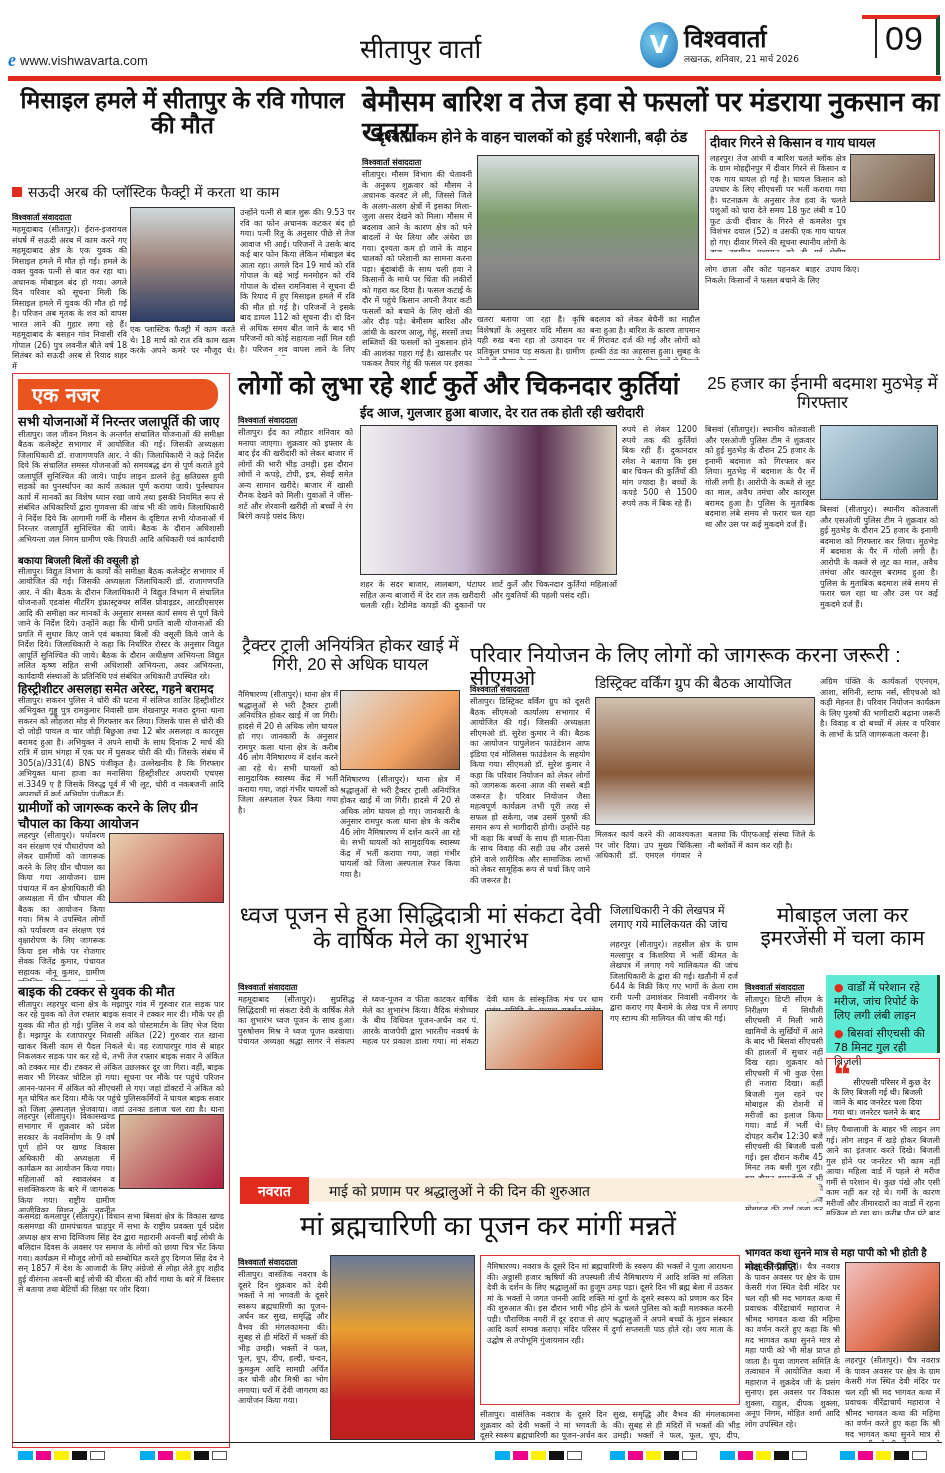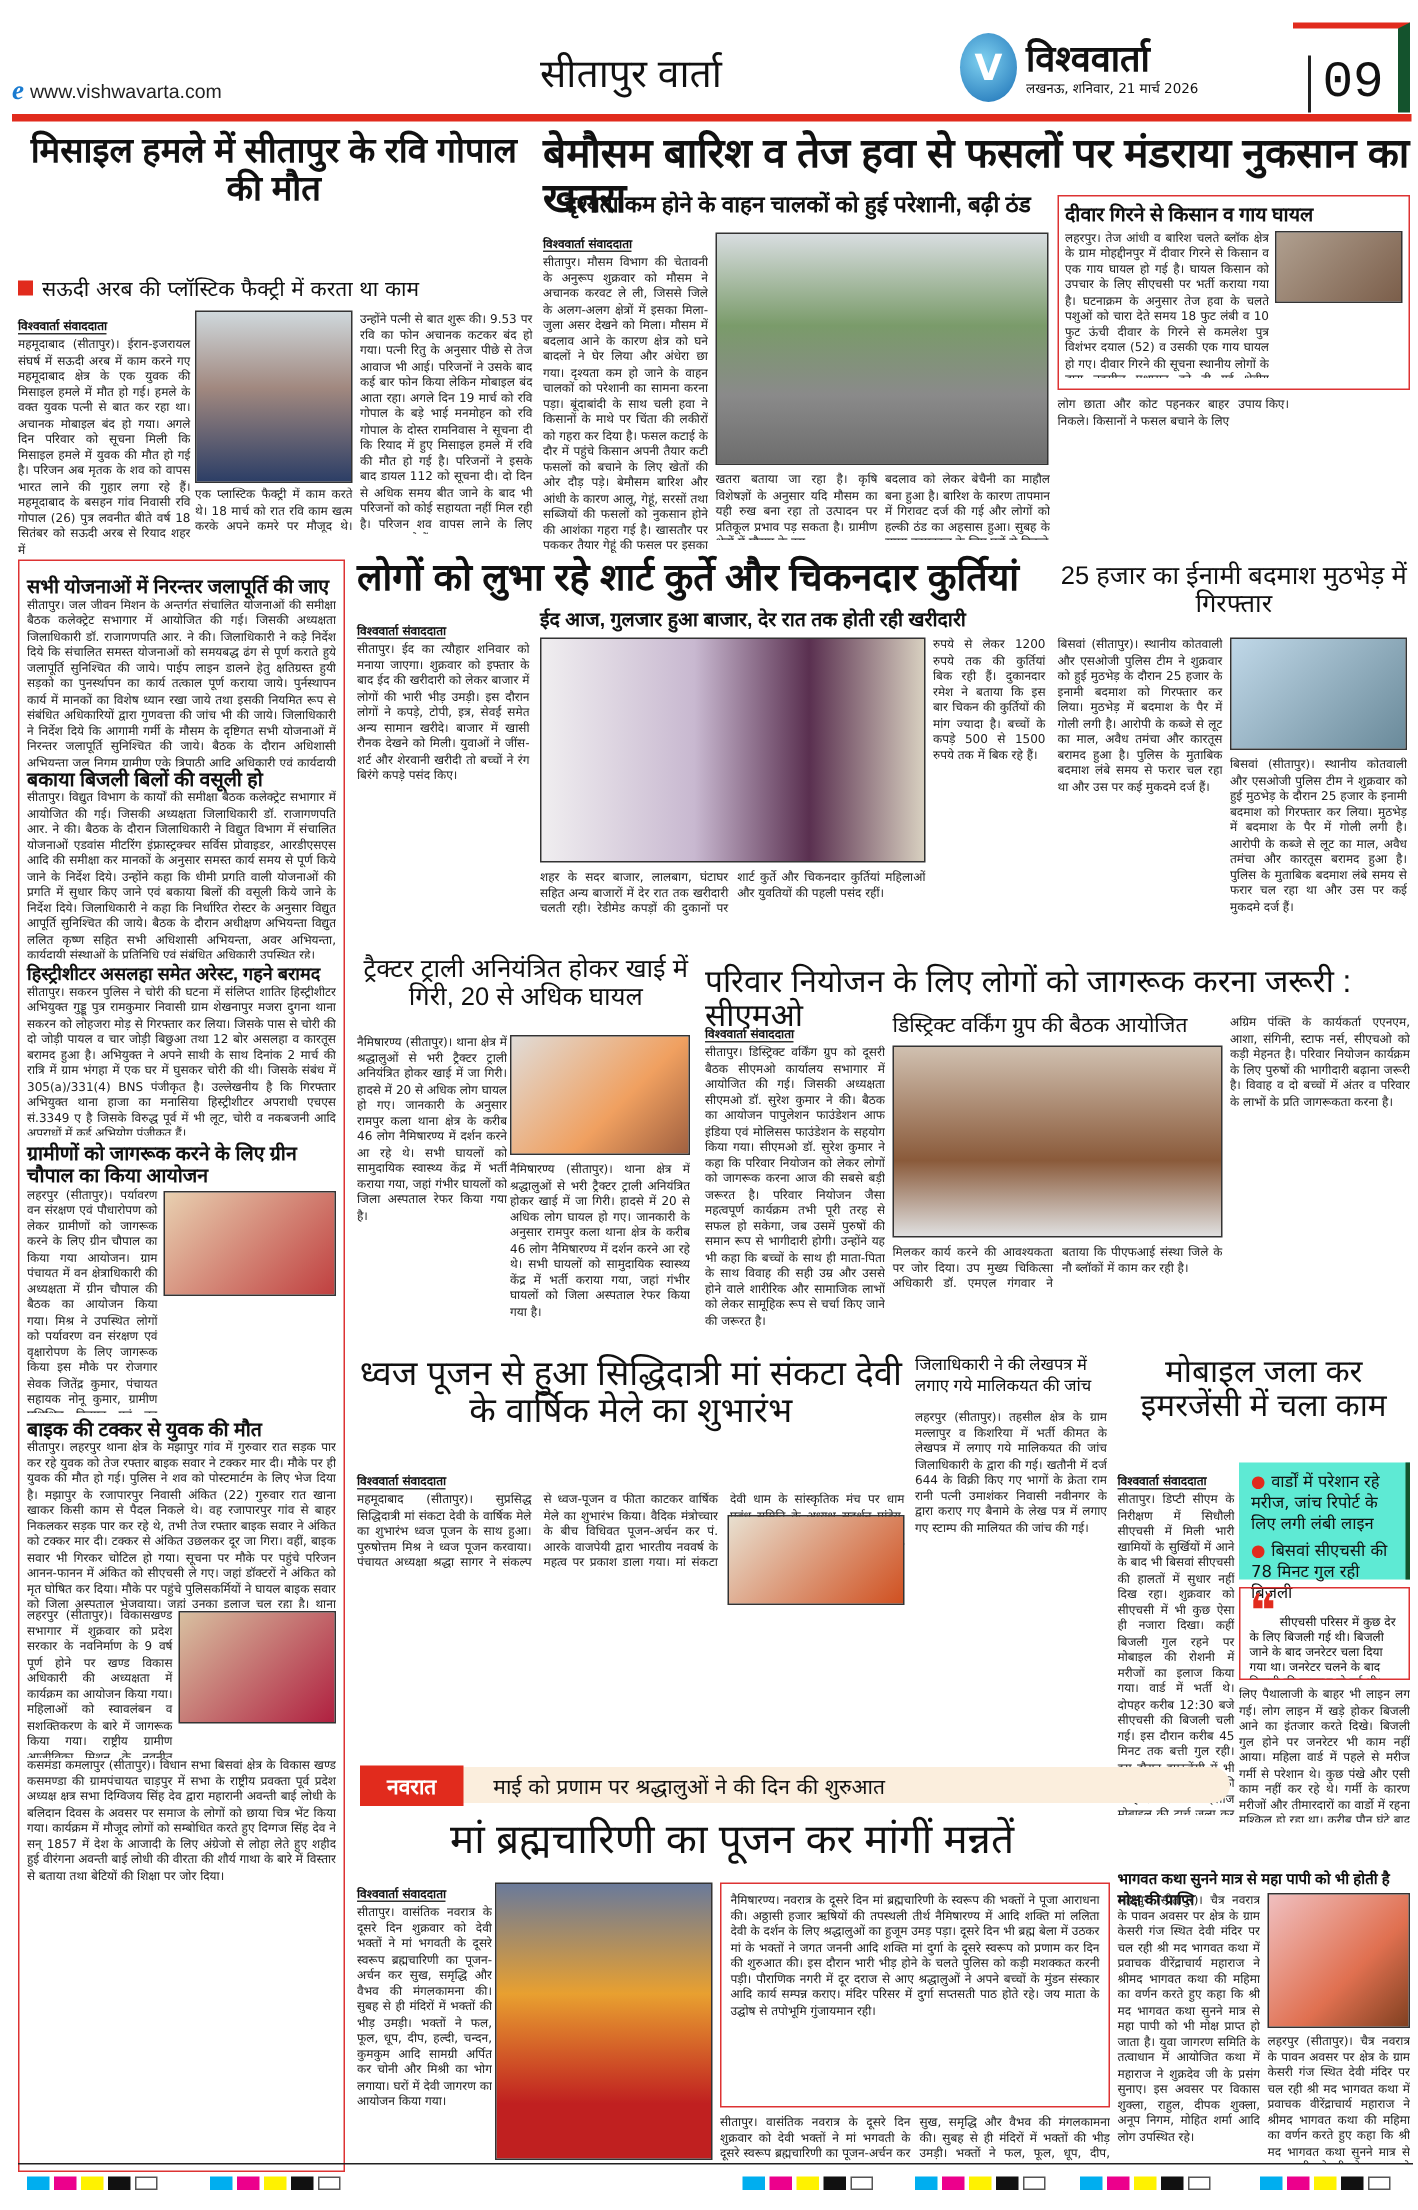--- a/index.html
+++ b/index.html
@@ -5,21 +5,21 @@
 *{box-sizing:border-box;margin:0;padding:0}
 body{width:945px;height:1473px;background:#fff;font-family:"DejaVu Sans",sans-serif;color:#111;position:relative;overflow:hidden}
 .abs{position:absolute}
 .hdr-url{left:8px;top:50px;font-size:13px;font-family:"Liberation Sans",sans-serif;color:#222;display:flex;align-items:center;gap:4px}
 .ie{color:#1a7bd0;font-size:18px;font-weight:bold;font-style:italic;font-family:"Liberation Serif",serif}
 .sec-title{left:360px;top:30px;font-size:26px;font-family:"Liberation Sans",sans-serif}
 .logo{left:640px;top:22px;display:flex;align-items:center;gap:6px}
 .logo-circle{width:38px;height:46px;border-radius:50%;background:radial-gradient(circle at 40% 40%,#7fd1f0,#1a6fb5);display:flex;align-items:center;justify-content:center;color:#fff;font-weight:bold;font-size:24px}
 .logo-name{font-size:24px;font-weight:bold;line-height:26px}
 .logo-date{font-size:9px}
-.pageno{left:862px;top:15px;width:78px;height:60px;border-top:4px solid #e12b1d;border-right:8px solid #14532d;font-size:34px;font-family:Liberation Mono, monospace;display:flex;align-items:flex-end;justify-content:center}
+.pageno{left:862px;top:15px;width:78px;height:60px;border-top:4px solid #e12b1d;border-right:4px solid #14532d;font-size:34px;font-family:Liberation Sans, sans-serif;display:flex;align-items:flex-start;justify-content:center}
 .pageno span{border-left:2px solid #222;padding-left:8px}
 .redrule{left:8px;top:76px;width:933px;height:5px;background:#e12b1d}
 .hl{font-family:"Liberation Sans",sans-serif;font-weight:bold;line-height:1.1}
 .body{font-size:8px;line-height:10.5px;color:#222;text-align:justify}
 .by{font-size:8px;font-weight:bold;border-bottom:1px solid #333;display:inline-block;margin-bottom:2px}
 .photo{background:linear-gradient(135deg,#8aa,#566);border:1px solid #333}
 .box{border:1.5px solid #d33}
 .ek{background:#e8531e;color:#fff;font-weight:bold;font-size:20px;padding:2px 14px;border-radius:0 14px 14px 0;width:200px}
 .sub{font-size:13px;font-family:"Liberation Sans",sans-serif;font-weight:bold;line-height:1.2}
 .cmyk{display:flex;gap:3px}
@@ -78,23 +78,24 @@
 <div class="abs body" style="left:590px;top:315px;width:110px;height:45px;overflow:hidden">बदलाव को लेकर बेचैनी का माहौल बना हुआ है। बारिश के कारण तापमान में गिरावट दर्ज की गई और लोगों को हल्की ठंड का अहसास हुआ। सुबह के समय कामकाज के लिए घरों से निकले</div>
 
 <div class="abs box" style="left:705px;top:130px;width:235px;height:130px;padding:4px">
   <div class="sub" style="font-size:13px;margin-bottom:3px">दीवार गिरने से किसान व गाय घायल</div>
   <div style="float:right;width:85px;height:48px;margin-left:4px;background:linear-gradient(135deg,#b0a090,#7b5e4a)" class="photo"></div>
   <div class="body" style="height:98px;overflow:hidden">लहरपुर। तेज आंधी व बारिश चलते ब्लॉक क्षेत्र के ग्राम मोहद्दीनपुर में दीवार गिरने से किसान व एक गाय घायल हो गई है। घायल किसान को उपचार के लिए सीएचसी पर भर्ती कराया गया है। घटनाक्रम के अनुसार तेज हवा के चलते पशुओं को चारा देते समय 18 फुट लंबी व 10 फुट ऊंची दीवार के गिरने से कमलेश पुत्र विशंभर दयाल (52) व उसकी एक गाय घायल हो गए। दीवार गिरने की सूचना स्थानीय लोगों के द्वारा तहसील प्रशासन को दी गई क्षेत्रीय लेखपाल हिमायतुल्ला व राहुल कुमार के द्वारा मौके का निरीक्षण किया गया। इस संबंध में नायब तहसीलदार अशोक कुमार यादव ने बताया कि दीवार गिरने की सूचना मिली है क्षेत्रीय लेखपाल को मौके पर भेजकर जांच कराई जा रही है।</div>
 </div>
 <div class="abs body" style="left:705px;top:265px;width:235px;height:90px;overflow:hidden;column-count:2;column-gap:6px">लोग छाता और कोट पहनकर बाहर निकले। किसानों ने फसल बचाने के लिए उपाय किए।</div>
 
 <div class="abs box" style="left:12px;top:373px;width:218px;height:1075px;padding:5px;overflow:hidden">
+  <div class="ek">एक नजर</div>
   <div class="sub" style="margin-top:4px;font-size:13px">सभी योजनाओं में निरन्तर जलापूर्ति की जाए</div>
   <div class="body" style="height:112px;overflow:hidden">सीतापुर। जल जीवन मिशन के अन्तर्गत संचालित योजनाओं की समीक्षा बैठक कलेक्ट्रेट सभागार में आयोजित की गई। जिसकी अध्यक्षता जिलाधिकारी डॉ. राजागणपति आर. ने की। जिलाधिकारी ने कड़े निर्देश दिये कि संचालित समस्त योजनाओं को समयबद्ध ढंग से पूर्ण कराते हुये जलापूर्ति सुनिश्चित की जाये। पाईप लाइन डालने हेतु क्षतिग्रस्त हुयी सड़को का पुनर्स्थापन का कार्य तत्काल पूर्ण कराया जाये। पुर्नस्थापन कार्य में मानकों का विशेष ध्यान रखा जाये तथा इसकी नियमित रूप से संबंधित अधिकारियों द्वारा गुणवत्ता की जांच भी की जाये। जिलाधिकारी ने निर्देश दिये कि आगामी गर्मी के मौसम के दृष्टिगत सभी योजनाओं में निरन्तर जलापूर्ति सुनिश्चित की जाये। बैठक के दौरान अधिशासी अभियन्ता जल निगम ग्रामीण एके त्रिपाठी आदि अधिकारी एवं कार्यदायी संस्थाओं के प्रतिनिधि उपस्थित रहे।</div>
-  <div class="sub" style="margin-top:1px;font-size:13px">बकाया बिजली बिलों की वसूली हो</div>
+  <div class="sub" style="margin-top:13px;font-size:10px">बकाया बिजली बिलों की वसूली हो</div>
   <div class="body" style="height:112px;overflow:hidden">सीतापुर। विद्युत विभाग के कार्यों की समीक्षा बैठक कलेक्ट्रेट सभागार में आयोजित की गई। जिसकी अध्यक्षता जिलाधिकारी डॉ. राजागणपति आर. ने की। बैठक के दौरान जिलाधिकारी ने विद्युत विभाग में संचालित योजनाओं एडवांस मीटरिंग इंफ्रास्ट्रक्चर सर्विस प्रोवाइडर, आरडीएसएस आदि की समीक्षा कर मानकों के अनुसार समस्त कार्य समय से पूर्ण किये जाने के निर्देश दिये। उन्होंने कहा कि धीमी प्रगति वाली योजनाओं की प्रगति में सुधार किए जाने एवं बकाया बिलों की वसूली किये जाने के निर्देश दिये। जिलाधिकारी ने कहा कि निर्धारित रोस्टर के अनुसार विद्युत आपूर्ति सुनिश्चित की जाये। बैठक के दौरान अधीक्षण अभियन्ता विद्युत ललित कृष्ण सहित सभी अधिशासी अभियन्ता, अवर अभियन्ता, कार्यदायी संस्थाओं के प्रतिनिधि एवं संबंधित अधिकारी उपस्थित रहे।</div>
   <div class="sub" style="margin-top:3px;font-size:12px">हिस्ट्रीशीटर असलहा समेत अरेस्ट, गहने बरामद</div>
   <div class="body" style="height:100px;overflow:hidden">सीतापुर। सकरन पुलिस ने चोरी की घटना में संलिप्त शातिर हिस्ट्रीशीटर अभियुक्त गुड्डू पुत्र रामकुमार निवासी ग्राम शेखनापुर मजरा दुगना थाना सकरन को लोहजरा मोड़ से गिरफ्तार कर लिया। जिसके पास से चोरी की दो जोड़ी पायल व चार जोड़ी बिछुआ तथा 12 बोर असलहा व कारतूस बरामद हुआ है। अभियुक्त ने अपने साथी के साथ दिनांक 2 मार्च की रात्रि में ग्राम भंगहा में एक घर में घुसकर चोरी की थी। जिसके संबंध में 305(a)/331(4) BNS पंजीकृत है। उल्लेखनीय है कि गिरफ्तार अभियुक्त थाना हाजा का मनासिया हिस्ट्रीशीटर अपराधी एचएस सं.3349 ए है जिसके विरुद्ध पूर्व में भी लूट, चोरी व नकबजनी आदि अपराधों में कई अभियोग पंजीकृत हैं।</div>
   <div class="sub" style="margin-top:4px;font-size:13px">ग्रामीणों को जागरूक करने के लिए ग्रीन चौपाल का किया आयोजन</div>
   <div style="float:right;width:115px;height:70px;margin:2px 0 2px 4px;background:linear-gradient(135deg,#e8d0b0,#c04040)" class="photo"></div>
   <div class="body" style="height:150px;overflow:hidden">लहरपुर (सीतापुर)। पर्यावरण वन संरक्षण एवं पौधारोपण को लेकर ग्रामीणों को जागरूक करने के लिए ग्रीन चौपाल का किया गया आयोजन। ग्राम पंचायत में वन क्षेत्राधिकारी की अध्यक्षता में ग्रीन चौपाल की बैठक का आयोजन किया गया। मिश्र ने उपस्थित लोगों को पर्यावरण वन संरक्षण एवं वृक्षारोपण के लिए जागरूक किया इस मौके पर रोजगार सेवक जितेंद्र कुमार, पंचायत सहायक नोनू कुमार, ग्रामीण प्रशिक्षित किसान एवं वन विभाग से उपक्षेत्राधिकारी सुनील कुमार, वन दरोगा शशिकांत वर्मा, वनरक्षक इन्द्र वती, गोलू आदि लोग उपस्थित थे।</div>
   <div class="sub" style="margin-top:3px;font-size:13px">बाइक की टक्कर से युवक की मौत</div>
   <div class="body" style="height:112px;overflow:hidden">सीतापुर। लहरपुर थाना क्षेत्र के मझापुर गांव में गुरुवार रात सड़क पार कर रहे युवक को तेज रफ्तार बाइक सवार ने टक्कर मार दी। मौके पर ही युवक की मौत हो गई। पुलिस ने शव को पोस्टमार्टम के लिए भेज दिया है। मझापुर के रजापारपुर निवासी अंकित (22) गुरुवार रात खाना खाकर किसी काम से पैदल निकले थे। वह रजापारपुर गांव से बाहर निकलकर सड़क पार कर रहे थे, तभी तेज रफ्तार बाइक सवार ने अंकित को टक्कर मार दी। टक्कर से अंकित उछलकर दूर जा गिरा। वहीं, बाइक सवार भी गिरकर चोटिल हो गया। सूचना पर मौके पर पहुंचे परिजन आनन-फानन में अंकित को सीएचसी ले गए। जहां डॉक्टरों ने अंकित को मृत घोषित कर दिया। मौके पर पहुंचे पुलिसकर्मियों ने घायल बाइक सवार को जिला अस्पताल भेजवाया। जहां उनका इलाज चल रहा है। थाना प्रभारी के मुताबिक तहरीर के आधार पर आगे की कार्रवाई की जाएगी।</div>
   <div style="float:right;width:105px;height:75px;margin:2px 0 2px 4px;background:linear-gradient(135deg,#d8c0a0,#b02040)" class="photo"></div>
   <div class="body" style="height:100px;overflow:hidden">लहरपुर (सीतापुर)। विकासखण्ड सभागार में शुक्रवार को प्रदेश सरकार के नवनिर्माण के 9 वर्ष पूर्ण होने पर खण्ड विकास अधिकारी की अध्यक्षता में कार्यक्रम का आयोजन किया गया। महिलाओं को स्वावलंबन व सशक्तिकरण के बारे में जागरूक किया गया। राष्ट्रीय ग्रामीण आजीविका मिशन के नवनीत मिश्रा, राहुल दुबे, अवनी अवस्थी, रिंकी, मिनाक्षी, सुषमा, रमा, माया, जय भोली सहित भारी संख्या में स्वयं सहायता समूह की महिलाएं उपस्थित थीं।</div>

